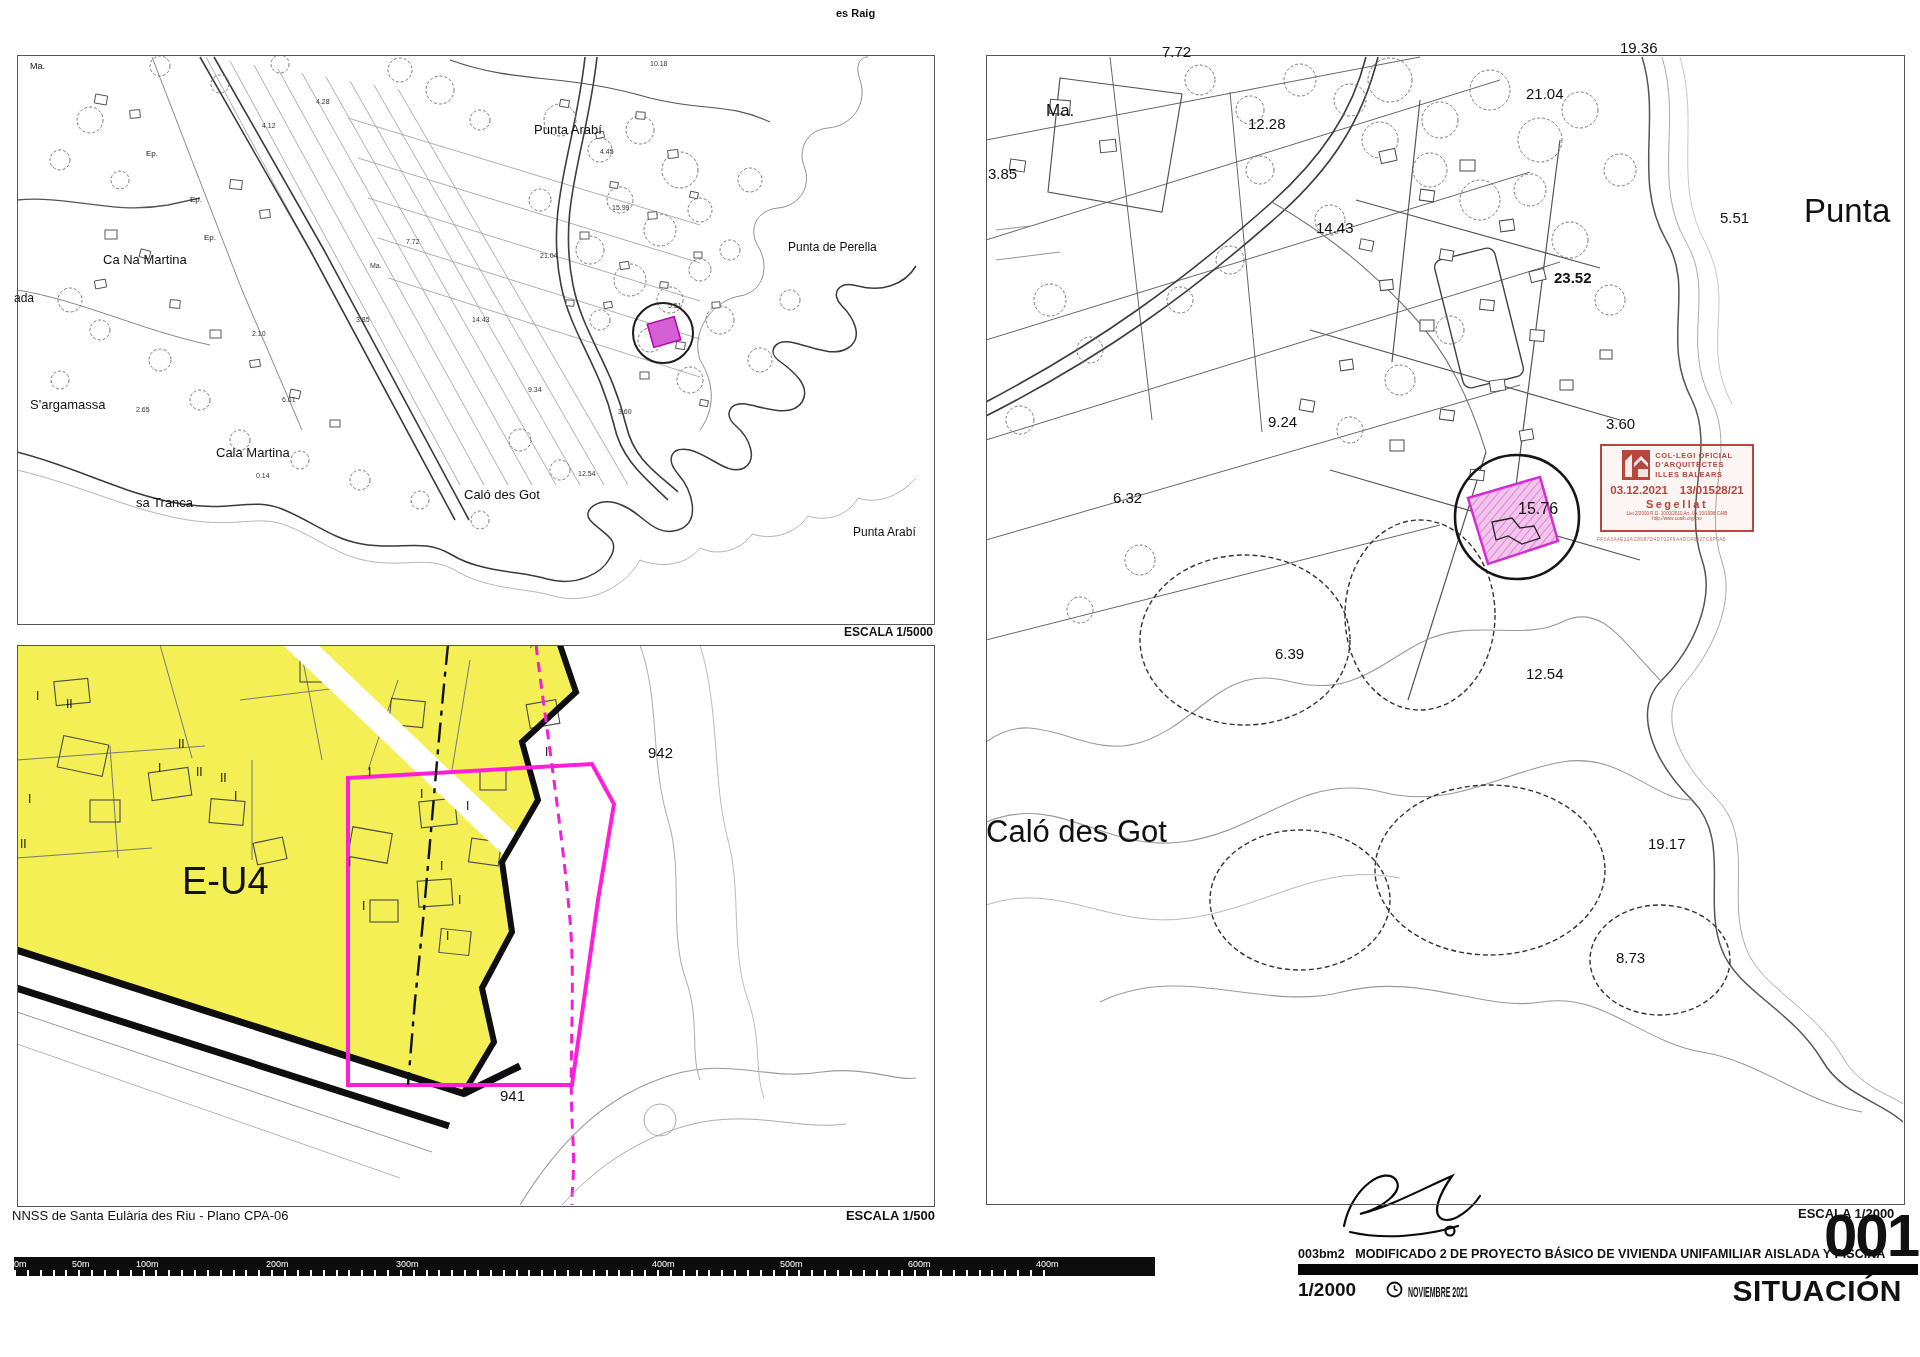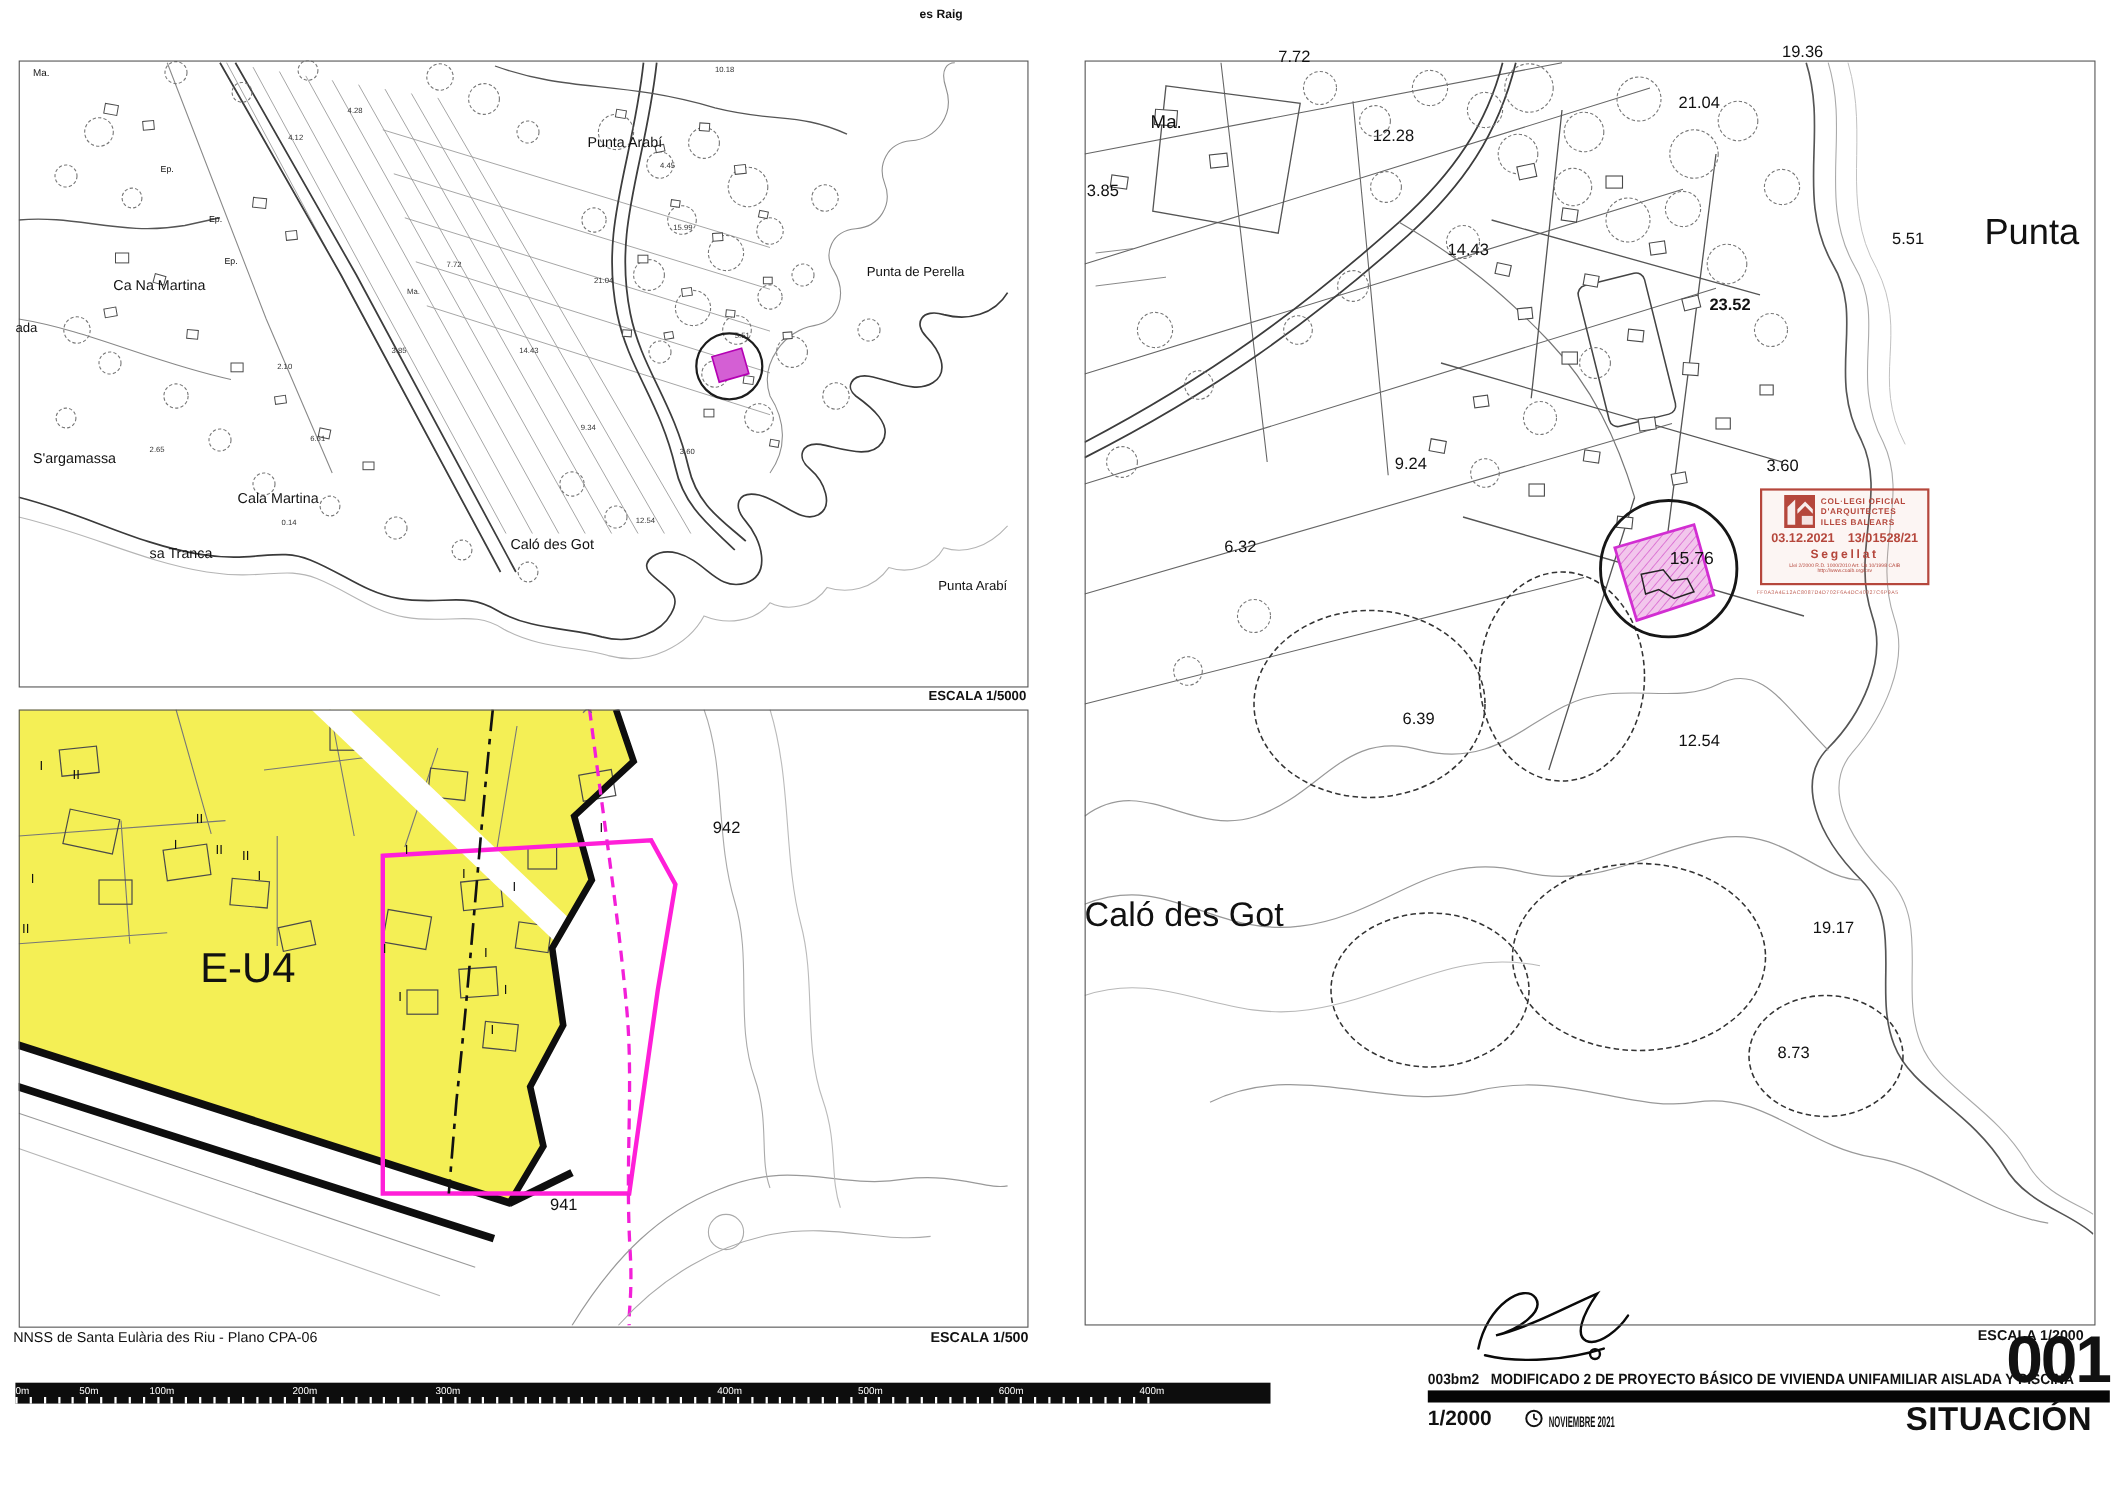--- a/index.html
+++ b/index.html
@@ -350,21 +350,21 @@
 <div class="panel-border" style="left:986px;top:55px;width:917px;height:1148px;"></div>
 
 <div id="labels">
     <span class="map-label" style="left: 836px; top: 8px; font-size: 11px; font-weight: 700;">es Raig</span>
     <span class="map-label" style="left: 30px; top: 62px; font-size: 9px; font-weight: 400;">Ma.</span>
     <span class="map-label" style="left: 103px; top: 253px; font-size: 13px; font-weight: 400;">Ca Na Martina</span>
     <span class="map-label" style="left: 14px; top: 292px; font-size: 12px; font-weight: 400;">ada</span>
     <span class="map-label" style="left: 146px; top: 150px; font-size: 8px; font-weight: 400;">Ep.</span>
     <span class="map-label" style="left: 190px; top: 196px; font-size: 8px; font-weight: 400;">Ep.</span>
     <span class="map-label" style="left: 204px; top: 234px; font-size: 8px; font-weight: 400;">Ep.</span>
-    <span class="map-label" style="left: 30px; top: 398px; font-size: 13px; font-weight: 400; margin-top: 12px;">S'argamassa</span>
+    <span class="map-label" style="left: 30px; top: 398px; font-size: 13px; font-weight: 400;">S'argamassa</span>
     <span class="map-label" style="left: 136px; top: 496px; font-size: 13px; font-weight: 400;">sa Tranca</span>
     <span class="map-label" style="left: 216px; top: 446px; font-size: 13px; font-weight: 400;">Cala Martina</span>
     <span class="map-label" style="left: 464px; top: 488px; font-size: 13px; font-weight: 400;">Caló des Got</span>
     <span class="map-label" style="left: 534px; top: 123px; font-size: 13px; font-weight: 400;">Punta Arabí</span>
     <span class="map-label" style="left: 788px; top: 241px; font-size: 12px; font-weight: 400;">Punta de Perella</span>
     <span class="map-label" style="left: 853px; top: 526px; font-size: 12px; font-weight: 400;">Punta Arabí</span>
     <span class="map-label" style="left: 650px; top: 60px; font-size: 7px; font-weight: 400; color: rgb(51, 51, 51);">10.18</span>
     <span class="map-label" style="left: 600px; top: 148px; font-size: 7px; font-weight: 400; color: rgb(51, 51, 51);">4.45</span>
     <span class="map-label" style="left: 612px; top: 204px; font-size: 7px; font-weight: 400; color: rgb(51, 51, 51);">15.99</span>
     <span class="map-label" style="left: 316px; top: 98px; font-size: 7px; font-weight: 400; color: rgb(51, 51, 51);">4.28</span>

